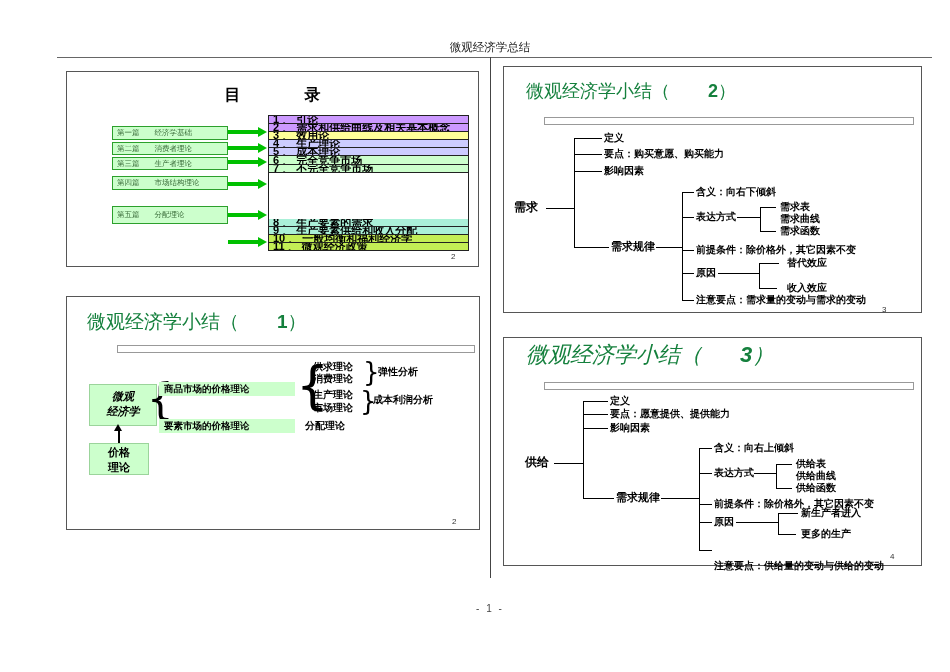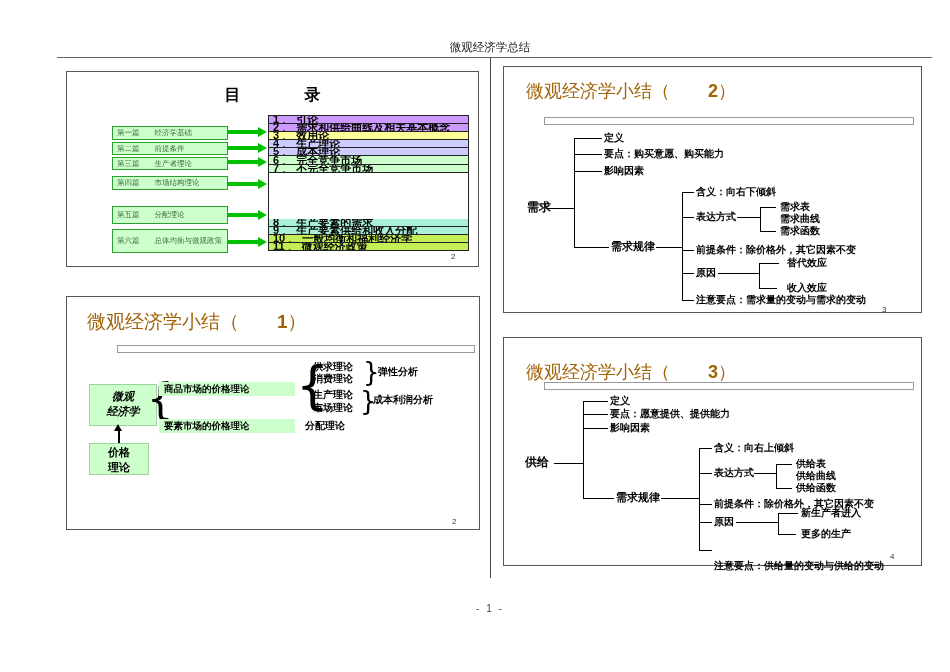--- a/index.html
+++ b/index.html
@@ -8,21 +8,21 @@
   
   .hl{position:absolute;height:1px;background:#000;}
   .vl{position:absolute;width:1px;background:#000;}
   
   .header-title{position:absolute;left:30px;width:920px;top:40px;text-align:center;
         font-size:11.5px;color:#222;}
   .footer{position:absolute;left:30px;width:920px;top:603px;text-align:center;
         font-size:10px;color:#444;letter-spacing:2px;}
   
   .slide{position:absolute;background:#fff;border:1px solid #565656;box-sizing:border-box;}
-  .stitle{position:absolute;white-space:nowrap;color:#a16207;}
+  .stitle{position:absolute;white-space:nowrap;color:#15803d;}
   .stitle .num{font-weight:bold;margin-left:38px;}
   .bar{position:absolute;height:8px;background:#fff;border:1px solid #999;box-sizing:border-box;}
   .lbl{position:absolute;font-size:10px;font-weight:bold;line-height:12px;white-space:nowrap;color:#000;}
   .lbl.big{font-size:12px;}
   .lbl.mid{font-size:11px;}
   .pagenum{position:absolute;font-size:8px;color:#333;}
   
   .toc-title{position:absolute;left:0;right:0;top:13px;text-align:center;
         font-size:16px;font-weight:bold;white-space:pre;color:#000;}
   .chapter{position:absolute;left:45px;width:116px;background:#ccffcc;border:1px solid #2ca02c;
@@ -52,25 +52,24 @@
 
   <div class="header-title">微观经济学总结</div>
   <i class="hl" style="left:57px;top:57px;width:875px;background:#666;"></i>
   <i class="vl" style="left:490px;top:57px;height:521px;background:#444;"></i>
   <div class="footer">- 1 -</div>
 
   <div class="slide" style="left:66px;top:71px;width:413px;height:196px;">
     <div class="toc-title">目　　　　录</div>
 
     <div class="chapter" style="top:54px;height:14px;">第一篇　　经济学基础</div>
-    <div class="chapter" style="top:70px;height:13px;">第二篇　　前提条件</div>
+    <div class="chapter" style="top:70px;height:13px;">第二篇　　消费者理论</div>
     <div class="chapter" style="top:85px;height:13px;">第三篇　　生产者理论</div>
     <div class="chapter" style="top:104px;height:14px;">第四篇　　市场结构理论</div>
     <div class="chapter" style="top:134px;height:18px;">第五篇　　分配理论</div>
-    <div class="chapter" style="top:157px;height:24px;">第六篇　　总体均衡与微观政策</div>
 
     <i class="garrow" style="top:58px;"></i>
     <i class="garrow" style="top:74px;"></i>
     <i class="garrow" style="top:88px;"></i>
     <i class="garrow" style="top:110px;"></i>
     <i class="garrow" style="top:141px;"></i>
     <i class="garrow" style="top:168px;"></i>
 
     <div class="toc-list">
       <div class="toc-row" style="background-color: rgb(204, 153, 255);">1 、 引论</div>
@@ -125,21 +124,21 @@
     </div>
     <div class="pagenum" style="left:385px;top:220px;">2</div>
   </div>
 
   <div class="slide" style="left:503px;top:66px;width:419px;height:247px;">
     <div class="stitle" style="left:22px;top:12px;font-size:18px;">
       <span>微观经济学小结（</span><span class="num">2</span><span>）</span>
     </div>
     <div class="bar" style="left:40px;top:50px;width:370px;"></div>
 
-    <span class="lbl big" style="left:23px;top:134px;">需求</span>
+    <span class="lbl big" style="left:10px;top:134px;">需求</span>
     <i class="hl" style="left:42px;top:141px;width:28px;"></i>
     <i class="vl" style="left:70px;top:71px;height:110px;"></i>
     <i class="hl" style="left:70px;top:71px;width:28px;"></i>
     <i class="hl" style="left:70px;top:87px;width:28px;"></i>
     <i class="hl" style="left:70px;top:104px;width:28px;"></i>
     <i class="hl" style="left:70px;top:180px;width:35px;"></i>
 
     <span class="lbl" style="left:100px;top:65px;">定义</span>
     <span class="lbl" style="left:100px;top:81px;">要点：购买意愿、购买能力</span>
     <span class="lbl" style="left:100px;top:98px;">影响因素</span>
@@ -170,21 +169,21 @@
     <i class="hl" style="left:255px;top:196px;width:20px;"></i>
     <i class="hl" style="left:255px;top:221px;width:18px;"></i>
     <span class="lbl" style="left:283px;top:190px;">替代效应</span>
     <span class="lbl" style="left:283px;top:215px;">收入效应</span>
 
     <span class="lbl" style="left:192px;top:227px;">注意要点：需求量的变动与需求的变动</span>
     <div class="pagenum" style="left:378px;top:238px;">3</div>
   </div>
 
   <div class="slide" style="left:503px;top:337px;width:419px;height:229px;">
-    <div class="stitle" style="left:22px;top:22px;font-size:18px;">
+    <div class="stitle" style="left:22px;top:2px;font-size:22px;font-style:italic;">
       <span>微观经济学小结（</span><span class="num">3</span><span>）</span>
     </div>
     <div class="bar" style="left:40px;top:44px;width:370px;"></div>
 
     <span class="lbl big" style="left:21px;top:118px;">供给</span>
     <i class="hl" style="left:50px;top:125px;width:29px;"></i>
     <i class="vl" style="left:79px;top:63px;height:98px;"></i>
     <i class="hl" style="left:79px;top:63px;width:25px;"></i>
     <i class="hl" style="left:79px;top:76px;width:25px;"></i>
     <i class="hl" style="left:79px;top:90px;width:25px;"></i>

